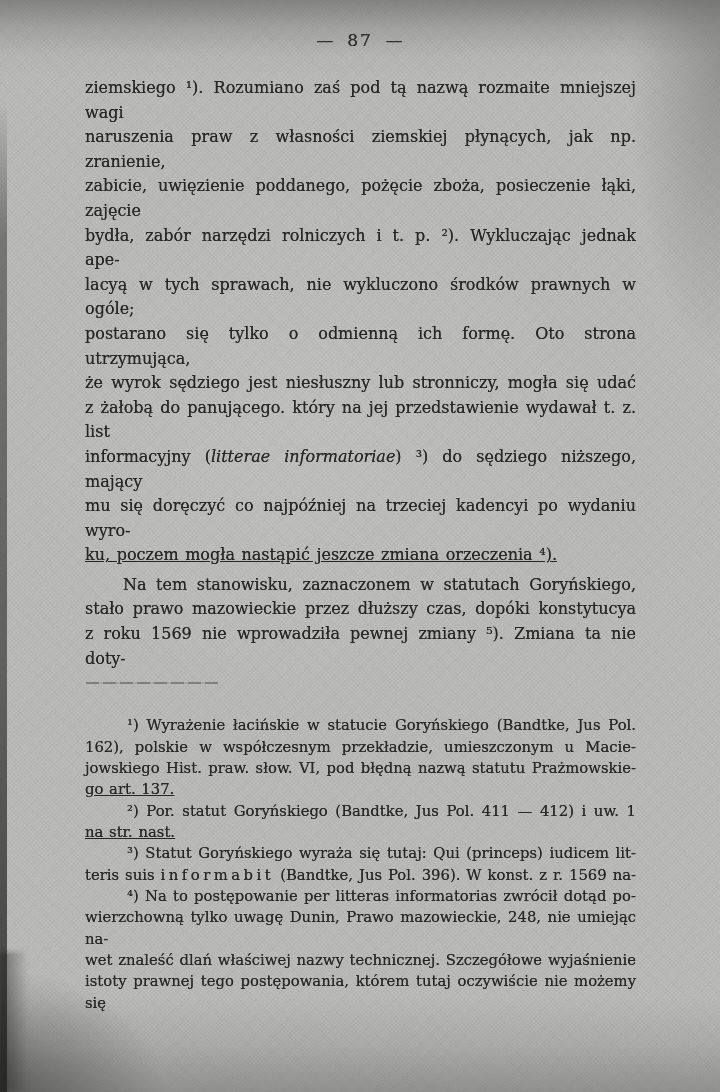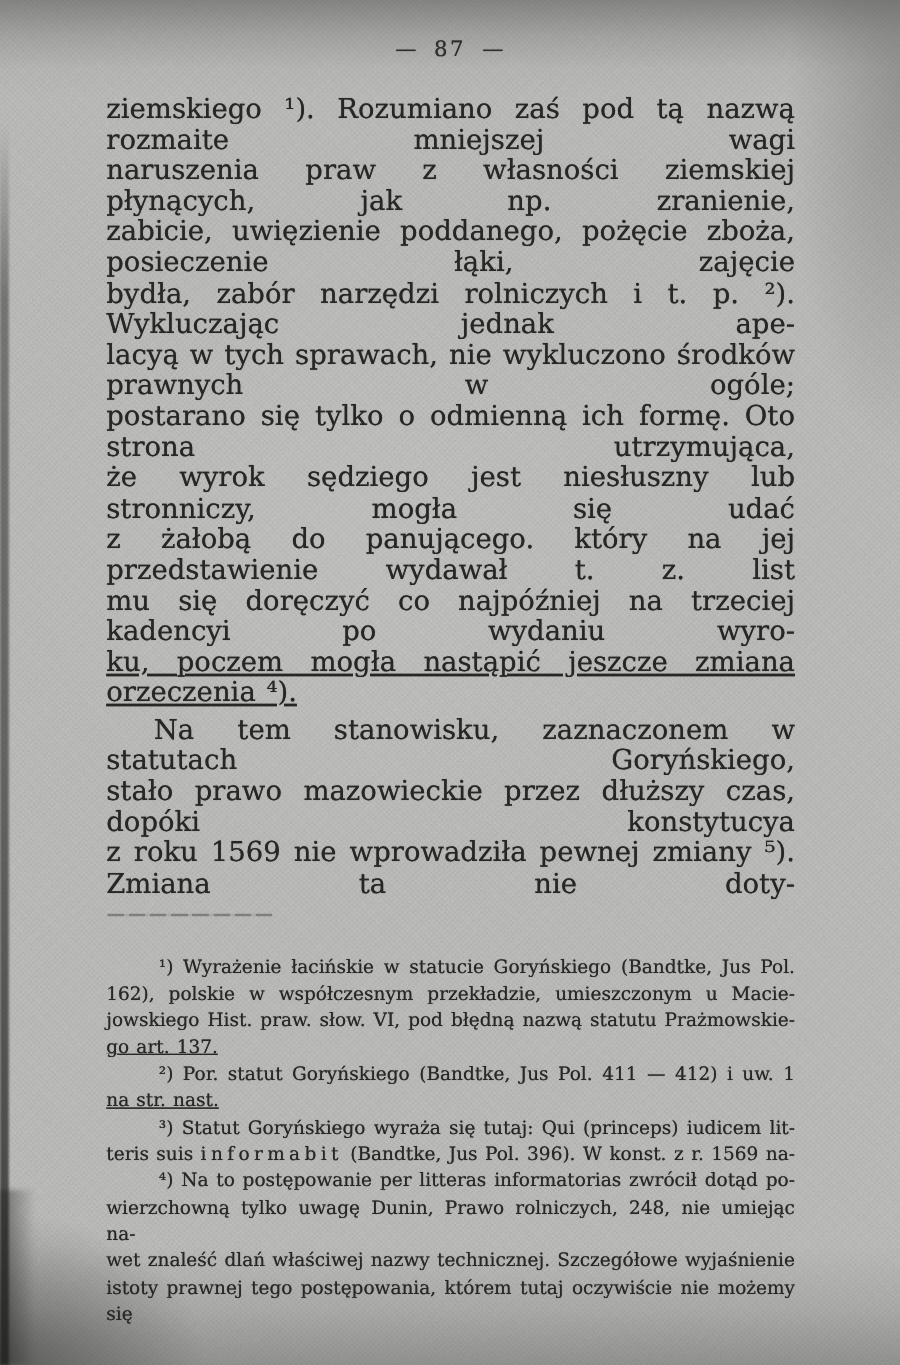--- a/index.html
+++ b/index.html
@@ -48,21 +48,21 @@
     text-shadow: 0 0 0.6px rgba(43,43,41,0.85);
   }
   .header .hdash { margin: 0 13px; letter-spacing: 1px; }
   .header .pagenum { letter-spacing: 2px; }
   .content {
     position: absolute; left: 85px; top: 76px; width: 551px;
     z-index: 3;
     color: #222220;
     text-shadow: 0 0 0.6px rgba(34,34,32,0.80);
   }
-  .para { font-size: 22px; line-height: 24.6px; word-spacing: 1.5px; }
+  .para { font-size: 16px; line-height: 24.6px; word-spacing: 1.5px; }
   .p2 { margin-top: 5px; }
   .tl { text-align: justify; text-align-last: justify; white-space: normal; }
   .tl.last { text-align-last: left; text-decoration: underline; }
   .para .tl.ind { text-indent: 38px; }
   .it { font-style: italic; }
   .sp { letter-spacing: 3.5px; }
   .fnsep {
     margin-top: 11px; margin-left: 1px;
     width: 132px; height: 2px;
     background: repeating-linear-gradient(to right,
@@ -91,20 +91,21 @@
 
     <div class="para">
       <div class="tl">ziemskiego ¹). Rozumiano zaś pod tą nazwą rozmaite mniejszej wagi</div>
       <div class="tl">naruszenia praw z własności ziemskiej płynących, jak np. zranienie,</div>
       <div class="tl">zabicie, uwięzienie poddanego, pożęcie zboża, posieczenie łąki, zajęcie</div>
       <div class="tl">bydła, zabór narzędzi rolniczych i t. p. ²). Wykluczając jednak ape-</div>
       <div class="tl">lacyą w tych sprawach, nie wykluczono środków prawnych w ogóle;</div>
       <div class="tl">postarano się tylko o odmienną ich formę. Oto strona utrzymująca,</div>
       <div class="tl">że wyrok sędziego jest niesłuszny lub stronniczy, mogła się udać</div>
       <div class="tl">z żałobą do panującego. który na jej przedstawienie wydawał t. z. list</div>
+      <div class="tl"><span>informacyjny (</span><span class="it">litterae informatoriae</span><span>) ³) do sędziego niższego, mający</span></div>
       <div class="tl">mu się doręczyć co najpóźniej na trzeciej kadencyi po wydaniu wyro-</div>
       <div class="tl last">ku, poczem mogła nastąpić jeszcze zmiana orzeczenia ⁴).</div>
     </div>
 
     <div class="para p2">
       <div class="tl ind">Na tem stanowisku, zaznaczonem w statutach Goryńskiego,</div>
       <div class="tl">stało prawo mazowieckie przez dłuższy czas, dopóki konstytucya</div>
       <div class="tl">z roku 1569 nie wprowadziła pewnej zmiany ⁵). Zmiana ta nie doty-</div>
     </div>
 
@@ -124,21 +125,21 @@
         <div class="tl last">na str. nast.</div>
       </div>
 
       <div>
         <div class="tl ind">³) Statut Goryńskiego wyraża się tutaj: Qui (princeps) iudicem lit-</div>
         <div class="tl"><span>teris suis </span><span class="sp">informabit</span><span> (Bandtke, Jus Pol. 396). W konst. z r. 1569 na-</span></div>
       </div>
 
       <div>
         <div class="tl ind">⁴) Na to postępowanie per litteras informatorias zwrócił dotąd po-</div>
-        <div class="tl">wierzchowną tylko uwagę Dunin, Prawo rolniczych, 248, nie umiejąc na-</div>
+        <div class="tl">wierzchowną tylko uwagę Dunin, Prawo mazowieckie, 248, nie umiejąc na-</div>
         <div class="tl">wet znaleść dlań właściwej nazwy technicznej. Szczegółowe wyjaśnienie</div>
         <div class="tl">istoty prawnej tego postępowania, którem tutaj oczywiście nie możemy się</div>
 
       </div>
 
     </div>
   </div>
 
   <svg class="grain" width="720" height="1092" aria-hidden="true">
     <filter id="grain">

